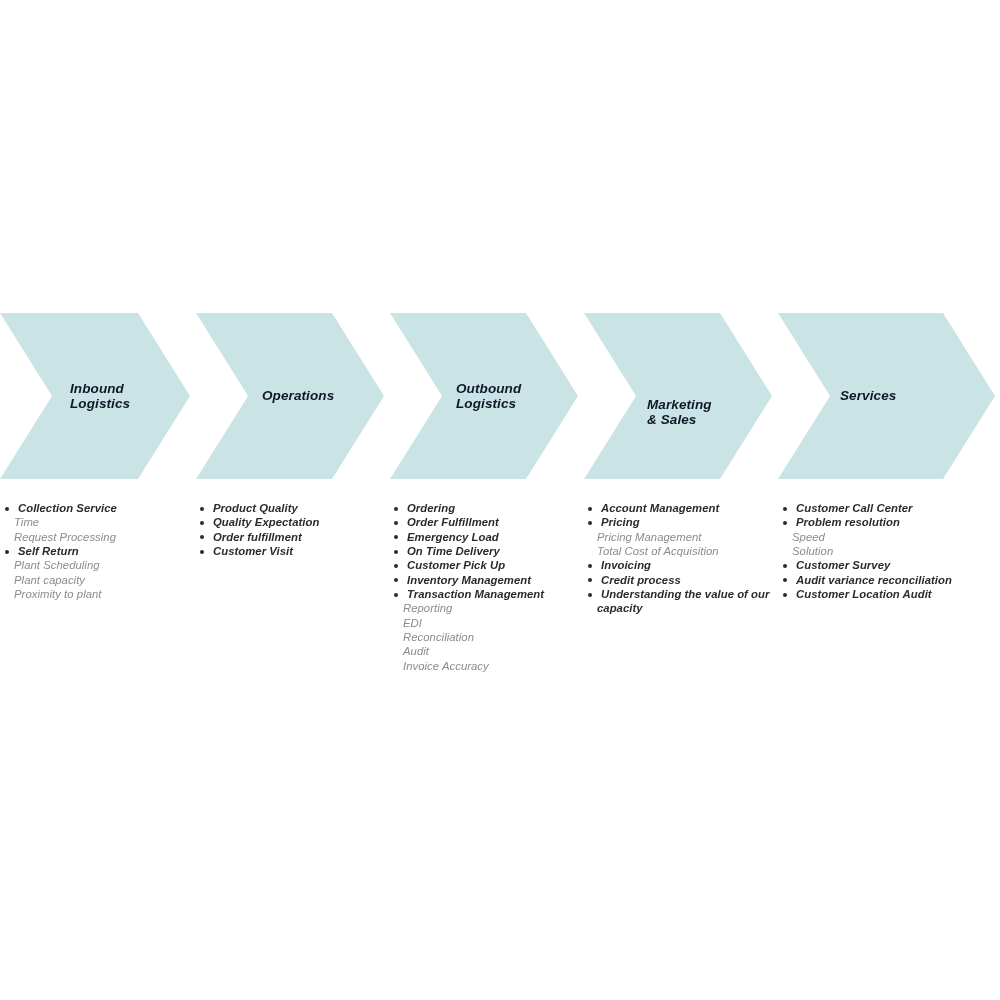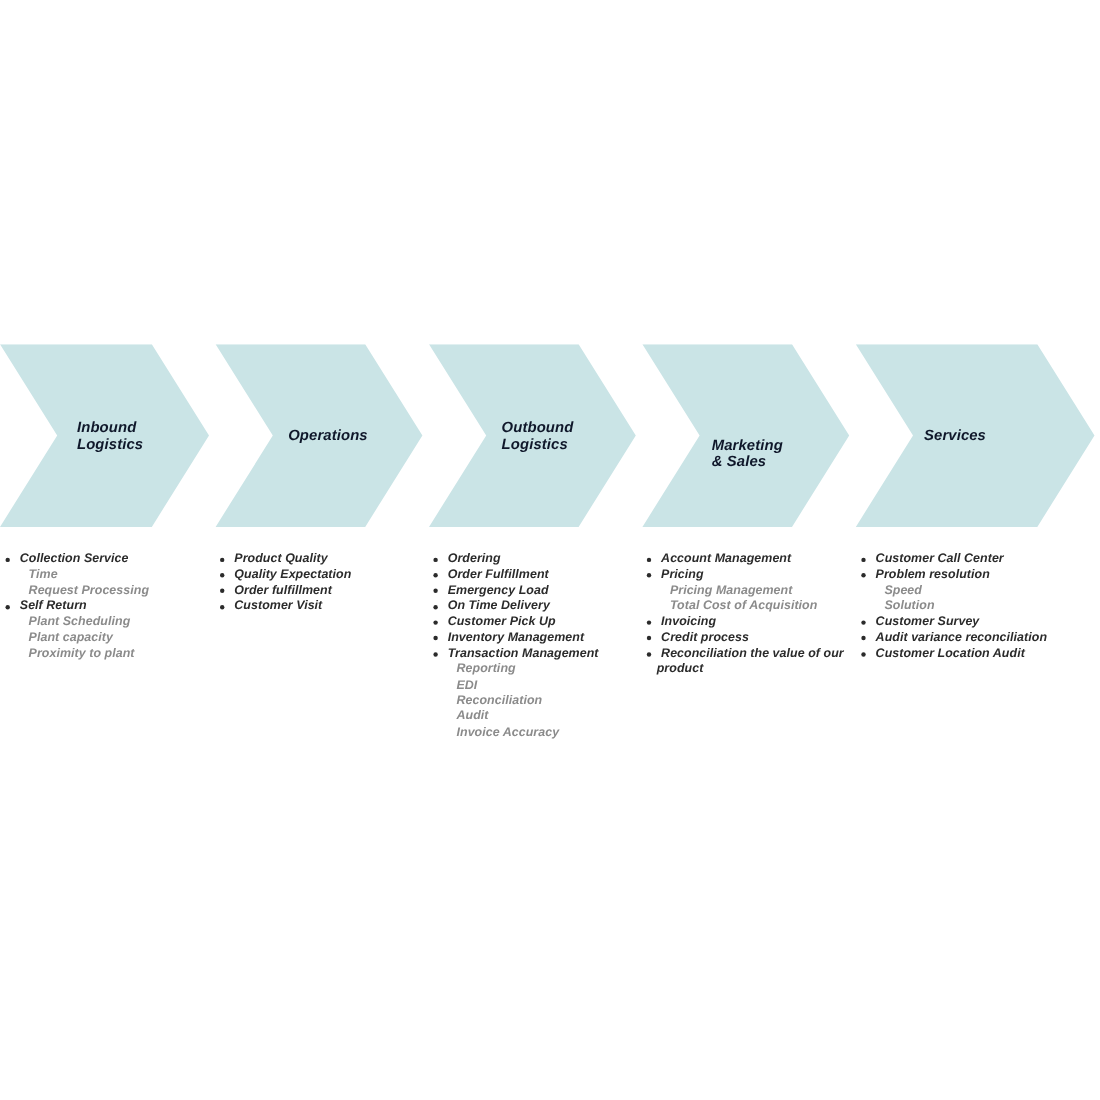--- a/index.html
+++ b/index.html
@@ -91,26 +91,25 @@
   }
   .item-main.wrap {
     padding-left: 14px;
     text-indent: 4px;
   }
   .item-main.wrap .bullet { left: 5px; }
 
   .item-sub {
     padding-left: 14px;
     font-style: italic;
-    font-weight: bold;
+    font-weight: normal;
     font-size: 11.3px;
     line-height: 14.35px;
     color: #8b8b8b;
     letter-spacing: 0.05px;
-    margin-left: 12px;
   }
 </style>
 </head>
 <body>
 
 <div id="value-chain">
 
   <div class="chevron-band">
     <svg width="1000" height="166" viewBox="0 0 1000 166" xmlns="http://www.w3.org/2000/svg">
       <g id="chevron-group">
@@ -221,21 +220,21 @@
         <div class="entry">
           <div class="item-sub">Total Cost of Acquisition</div>
         </div>
         <div class="entry">
           <div class="item-main"><span class="bullet"></span><span>Invoicing</span></div>
         </div>
         <div class="entry">
           <div class="item-main"><span class="bullet"></span><span>Credit process</span></div>
         </div>
         <div class="entry">
-          <div class="item-main wrap"><span class="bullet"></span><span>Reconciliation the value of our product</span></div>
+          <div class="item-main wrap"><span class="bullet"></span><span>Understanding the value of our capacity</span></div>
         </div>
       </div>
     <div class="column col-4" id="col-4">
         <div class="entry">
           <div class="item-main"><span class="bullet"></span><span>Customer Call Center</span></div>
         </div>
         <div class="entry">
           <div class="item-main"><span class="bullet"></span><span>Problem resolution</span></div>
         </div>
         <div class="entry">

